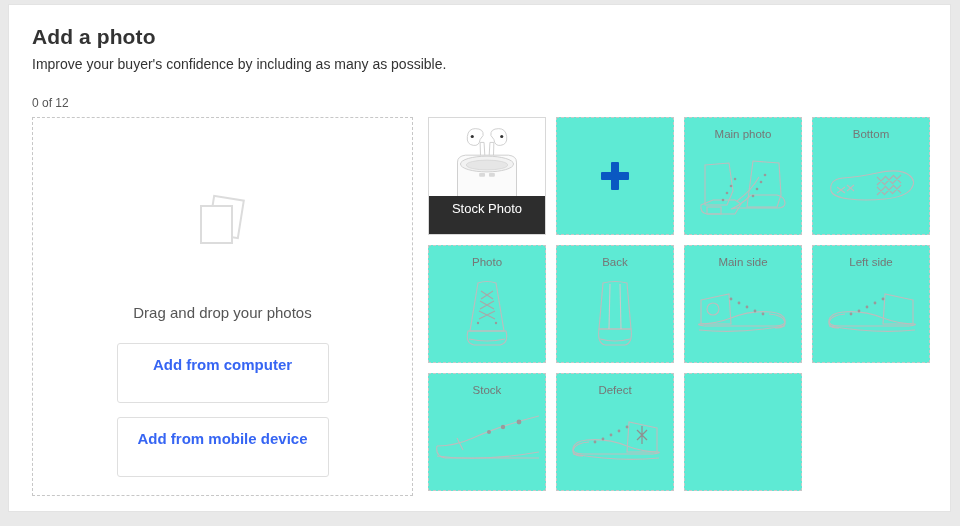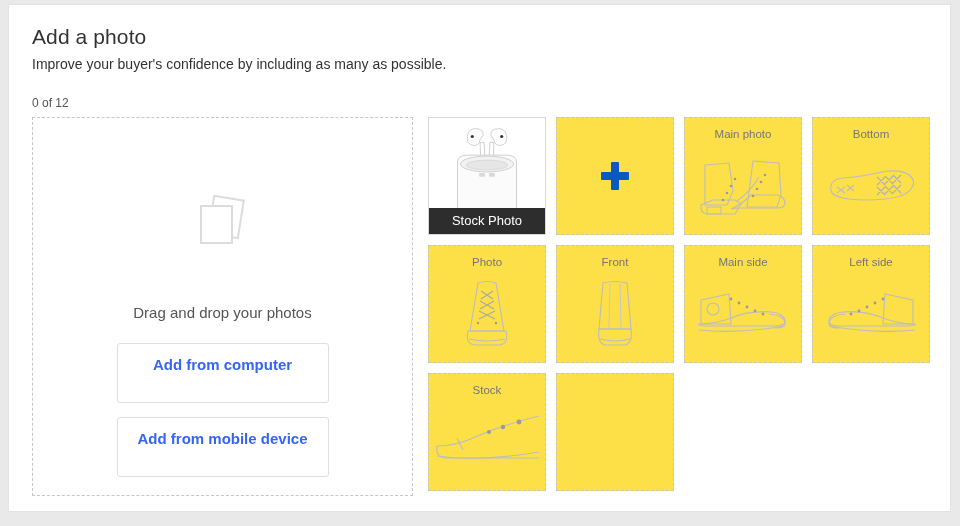--- a/index.html
+++ b/index.html
@@ -23,21 +23,21 @@
     background: #ffffff;
     border: 1px solid #e3e3e3;
     box-sizing: border-box;
   }
 
   .page-title {
     position: absolute;
     left: 23px;
     top: 20px;
     font-size: 21px;
-    font-weight: 400;
+    font-weight: 700;
     color: #333333;
     letter-spacing: 0.1px;
   }
 
   .page-subtitle {
     position: absolute;
     left: 23px;
     top: 51px;
     font-size: 14px;
     color: #333333;
@@ -133,21 +133,21 @@
     display: grid;
     grid-template-columns: repeat(4, 118px);
     grid-auto-rows: 118px;
     gap: 10px;
   }
 
   .tile {
     position: relative;
     border: 1px dashed #c7c7c7;
     box-sizing: border-box;
-    background: #fde047;
+    background: #5eead4;
     overflow: hidden;
   }
 
   .tile-label {
     position: absolute;
     top: 10px;
     left: 0;
     right: 0;
     text-align: center;
     font-size: 11.5px;
@@ -177,21 +177,21 @@
     display: flex;
     align-items: flex-start;
     justify-content: center;
     background: #ffffff;
   }
   .stock-bar {
     position: absolute;
     left: 0;
     right: 0;
     bottom: 0;
-    height: 26px;
+    height: 38px;
     line-height: 26px;
     background: #2d2d2d;
     color: #ffffff;
     text-align: center;
     font-size: 13px;
   }
 
   
   .plus-tile { cursor: pointer; }
   .plus-mark {
@@ -314,21 +314,21 @@
           <g stroke="#a8a8a8">
             <path d="M27 14 l12 8 M39 14 l-12 8 M26 24 l14 8 M40 24 l-14 8 M25 34 l16 8 M41 34 l-16 8"></path>
           </g>
           <circle cx="24" cy="46" r="1.2" fill="#9a9a9a" stroke="none"></circle>
           <circle cx="42" cy="46" r="1.2" fill="#9a9a9a" stroke="none"></circle>
         </svg>
       </div>
     </div>
 
     <div class="tile">
-      <div class="tile-label">Front</div>
+      <div class="tile-label">Back</div>
       <div class="tile-art">
         <svg width="52" height="76" viewBox="0 0 52 76" fill="none" stroke="#bdbdbd" stroke-width="1.1">
           <path d="M14 6 q12 -3 24 0 l4 46 l-32 0 z"></path>
           <path d="M10 52 q-2 14 6 16 l20 0 q8 -2 6 -16 z"></path>
           <path d="M11 62 q15 4 30 0"></path>
           <path d="M21 7 l-1 45 M31 7 l1 45" stroke="#c9c9c9"></path>
         </svg>
       </div>
     </div>
 
@@ -375,17 +375,36 @@
           <path d="M2 34 q-2 10 8 12 l94 0"></path>
           <path d="M2 44 q44 6 102 -4"></path>
           <path d="M22 26 l6 12"></path>
           <circle cx="54" cy="20" r="2" fill="#9a9a9a" stroke="none"></circle>
           <circle cx="68" cy="15" r="2.2" fill="#9a9a9a" stroke="none"></circle>
           <circle cx="84" cy="10" r="2.4" fill="#9a9a9a" stroke="none"></circle>
         </svg>
       </div>
     </div>
 
+    <div class="tile">
+      <div class="tile-label">Defect</div>
+      <div class="tile-art">
+        <svg width="104" height="62" viewBox="0 0 104 62" fill="none" stroke="#bdbdbd" stroke-width="1.1">
+          <path d="M94 16 l-28 -6 l-2 30 l30 0 z"></path>
+          <path d="M96 40 q-16 0 -32 -6 q-20 -8 -40 -6 q-12 1 -14 8 q-1 6 10 6 l70 0 q8 -1 6 -2 z"></path>
+          <path d="M26 30 q-14 1 -16 8 q-1 6 10 6"></path>
+          <path d="M96 46 q-40 4 -86 -4"></path>
+          <circle cx="64" cy="15" r="1.4" fill="#9a9a9a" stroke="none"></circle>
+          <circle cx="56" cy="19" r="1.4" fill="#9a9a9a" stroke="none"></circle>
+          <circle cx="48" cy="23" r="1.4" fill="#9a9a9a" stroke="none"></circle>
+          <circle cx="40" cy="27" r="1.4" fill="#9a9a9a" stroke="none"></circle>
+          <circle cx="32" cy="30" r="1.4" fill="#9a9a9a" stroke="none"></circle>
+          <g stroke="#8f8f8f" stroke-width="1.2">
+            <path d="M74 18 l10 10 M84 18 l-10 10 M79 14 l0 18"></path>
+          </g>
+        </svg>
+      </div>
+    </div>
 
     <div class="tile"></div>
 
   </div>
 </div>
 
 </body></html>

